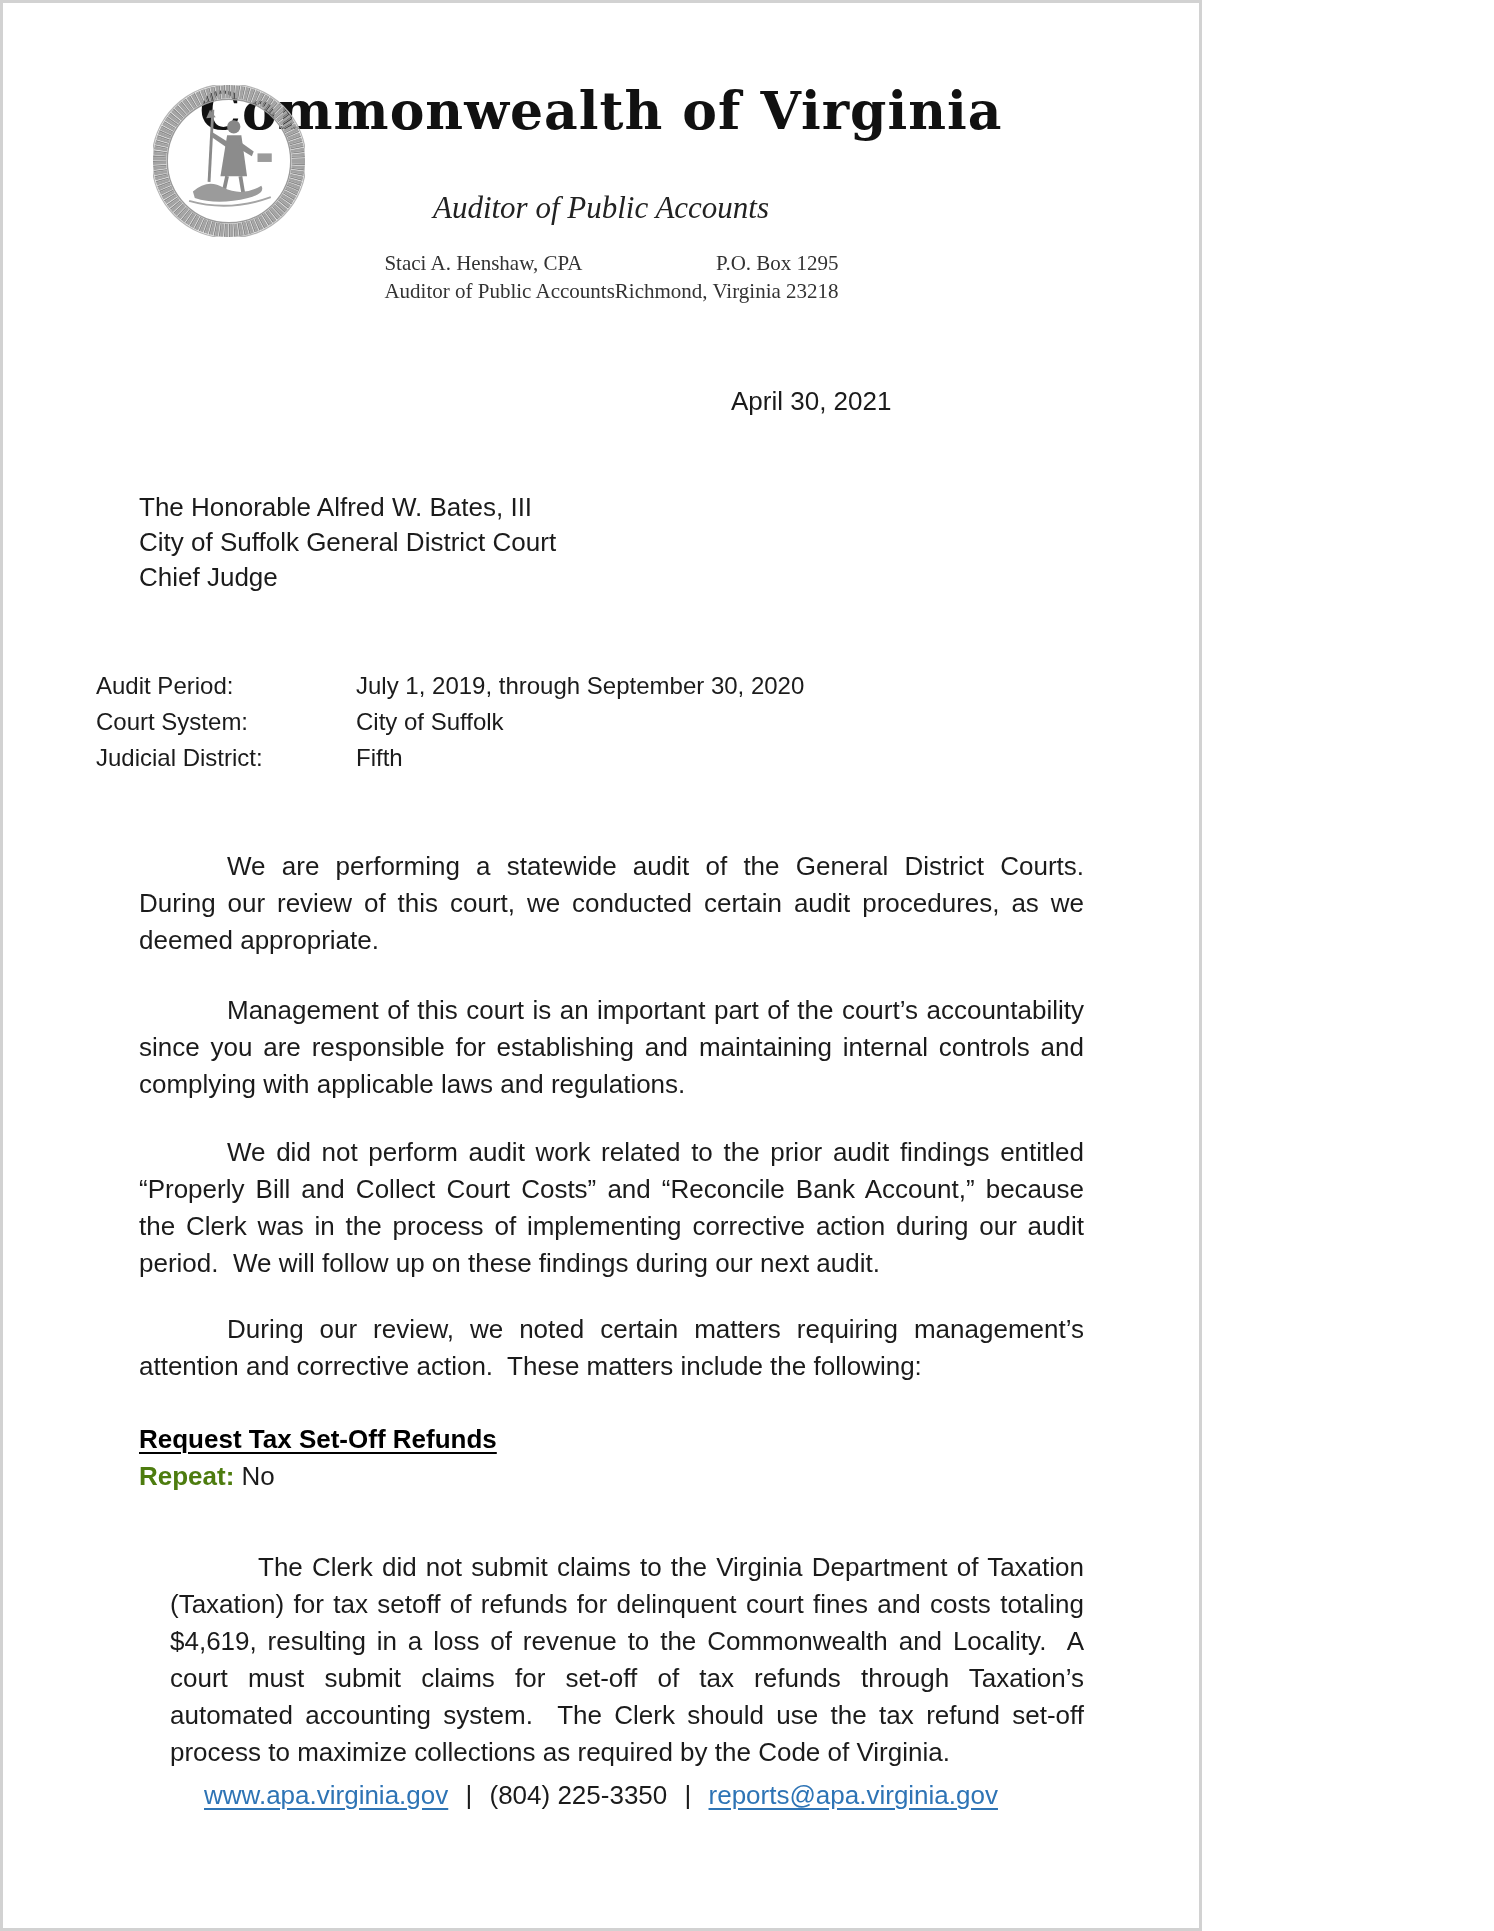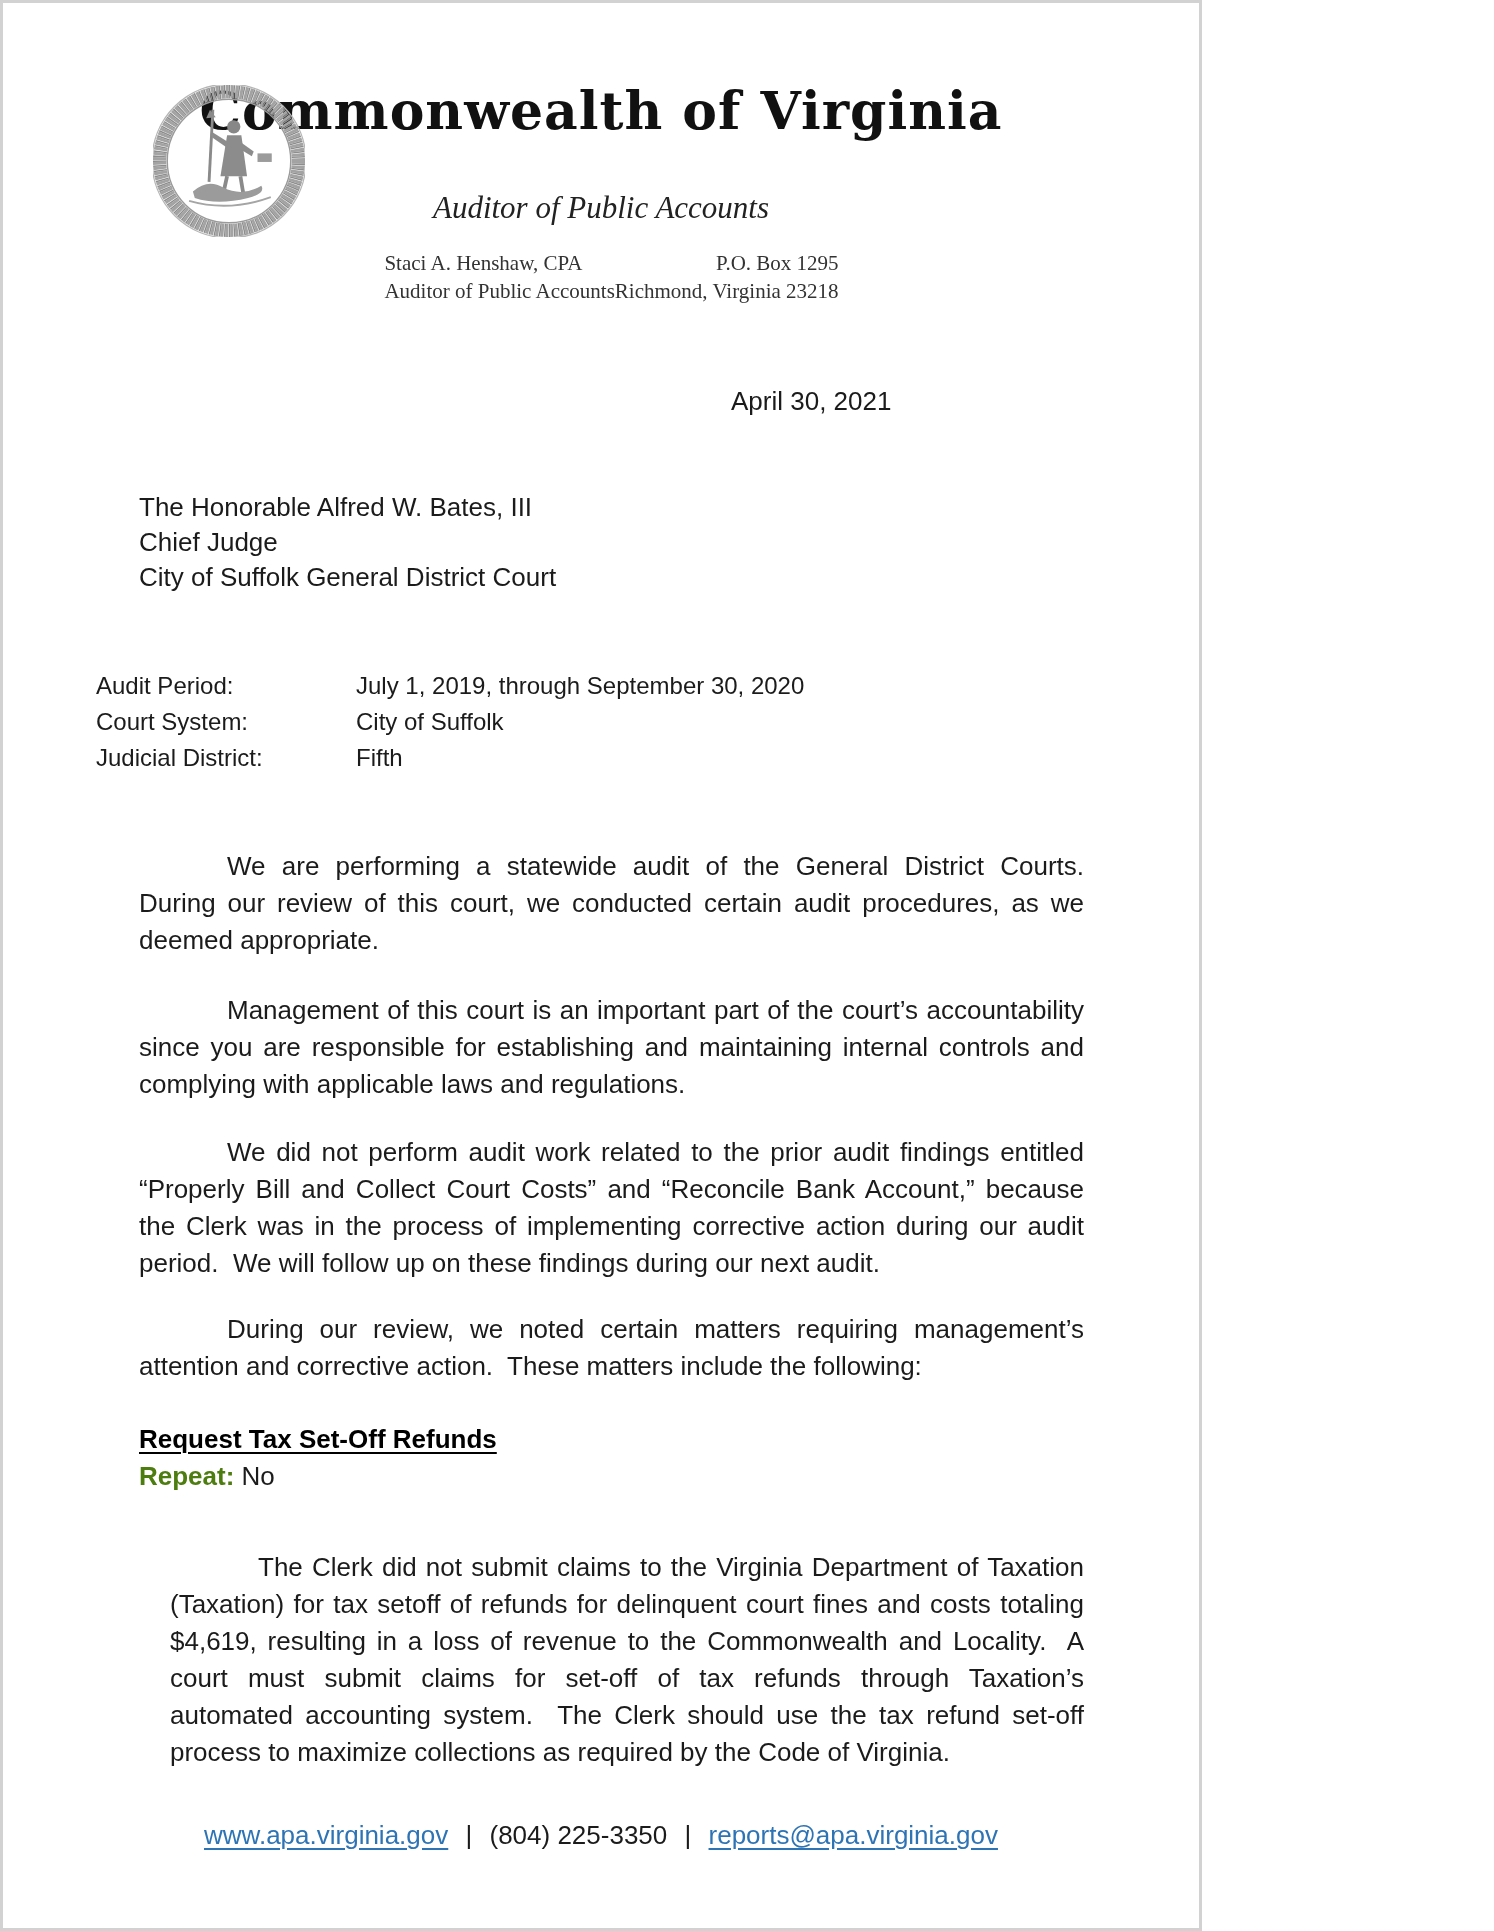--- a/index.html
+++ b/index.html
@@ -105,21 +105,21 @@
     padding: 0 115px 0 136px;
     font-size: 26px;
     line-height: 37px;
   }
   .repeat-line .lbl { font-weight: bold; color:#4d7c0f; }
 
   
   .footer {
     position: absolute;
     left: 0; right: 0;
-    top: 1814px;
+    top: 1774px;
     text-align: center;
     font-size: 26px;
     line-height: 36px;
   }
   .footer .link {
     text-decoration: underline;
     text-underline-offset: 4px;
     cursor: pointer;
   }
   .footer .sep { color: #1b1b1b; padding: 0 10px; }
@@ -160,22 +160,22 @@
         <div>P.O. Box 1295</div>
         <div>Richmond, Virginia 23218</div>
       </div>
     </div>
   </div>
 
   <div class="date-line">April 30, 2021</div>
 
   <div class="recipient">
     <div>The Honorable Alfred W. Bates, III</div>
+    <div>City of Suffolk General District Court</div>
     <div>Chief Judge</div>
-    <div>City of Suffolk General District Court</div>
   </div>
 
   <div class="audit-details">
     <div class="audit-row">
       <div class="audit-label">Audit Period:</div>
       <div class="audit-value">July 1, 2019, through September 30, 2020</div>
     </div>
     <div class="audit-row">
       <div class="audit-label">Court System:</div>
       <div class="audit-value">City of Suffolk</div>

